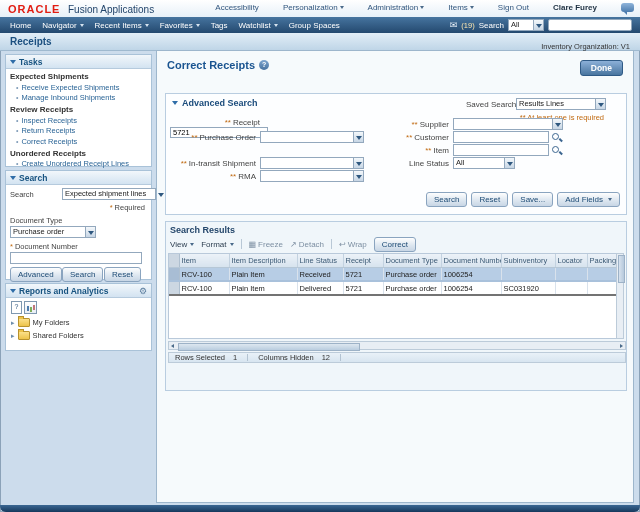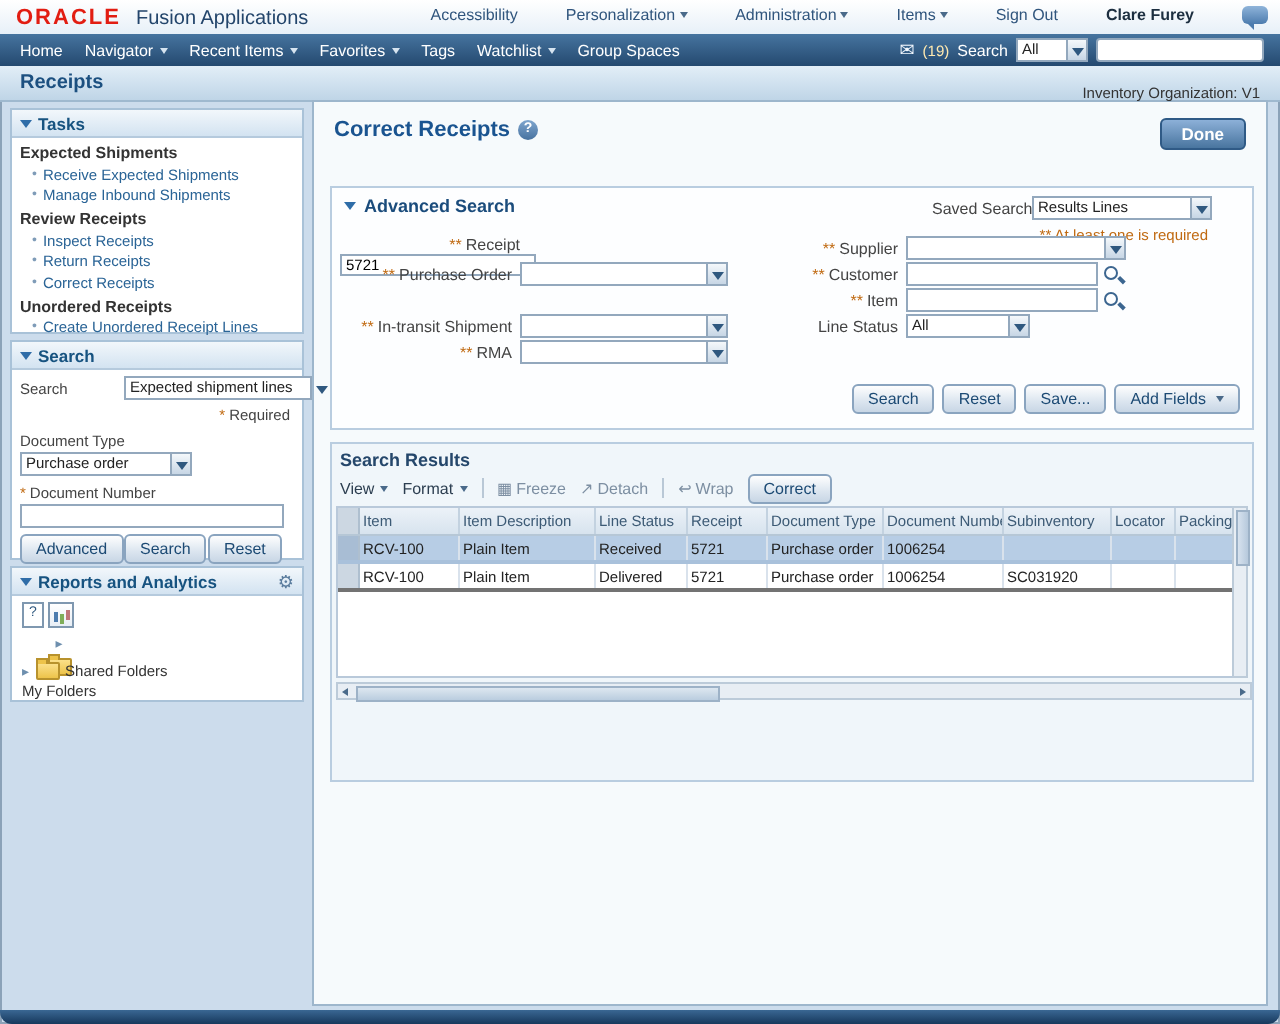--- a/index.html
+++ b/index.html
@@ -304,21 +304,21 @@
 
   <div class="panel" style="top:283px; height:68px;">
     <div class="ph">
       <span class="disc"></span>
       <span>Reports and Analytics</span>
       <span class="wrench">⚙</span>
     </div>
     <div class="pbody" style="height:53px;">
       <span class="ric1" style="left:5px; top:3px;">?</span>
       <span class="ric2" style="left:18px; top:3px;"></span>
-      <div class="folderrow" style="left:5px; top:20px;flex-direction:column;">
+      <div class="folderrow" style="left:5px; top:20px;">
         <span class="caret">▸</span>
         <span class="folder"></span>
         <span>My Folders</span>
       </div>
       <div class="folderrow" style="left:5px; top:33px;">
         <span class="caret">▸</span>
         <span class="folder"></span>
         <span>Shared Folders</span>
       </div>
     </div>
@@ -488,17 +488,25 @@
 
       <div class="vscroll">
         <div class="vthumb"></div>
       </div>
       <div class="hscroll">
         <span class="tri-left"></span>
         <div class="hthumb"></div>
         <span class="tri-right"></span>
       </div>
 
+      <div class="res-footer">
+        <span>Rows Selected</span>
+        <span class="fval">1</span>
+        <span class="fsep"></span>
+        <span>Columns Hidden</span>
+        <span class="fval">12</span>
+        <span class="fsep"></span>
+      </div>
     </div>
   </div>
 
   <div class="frame-bottom"></div>
 </div>
 
 </body></html>

